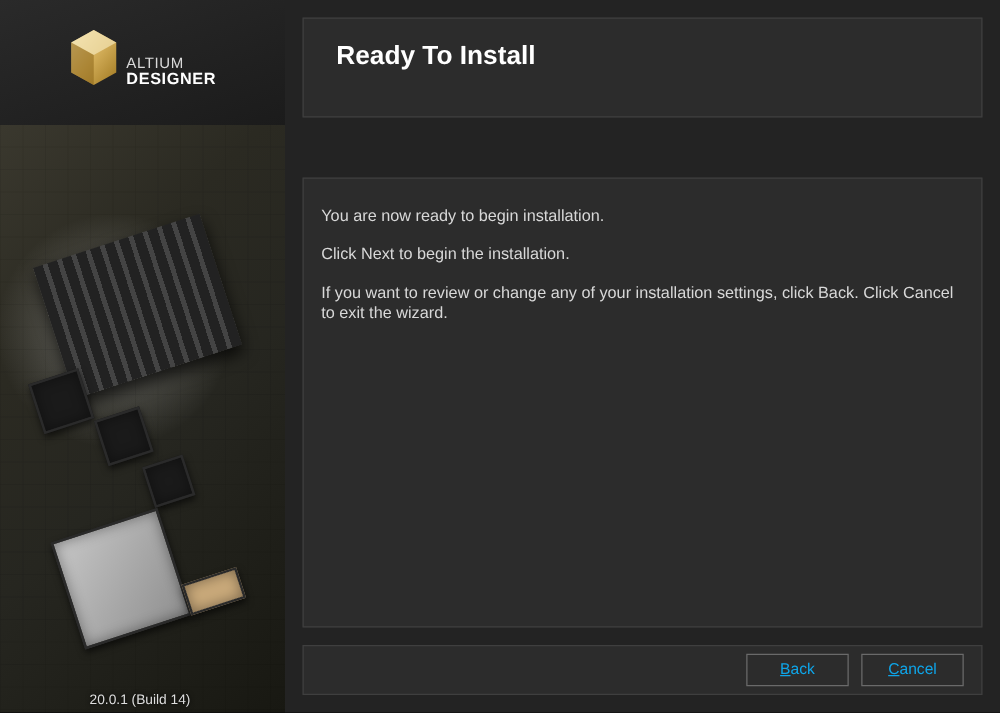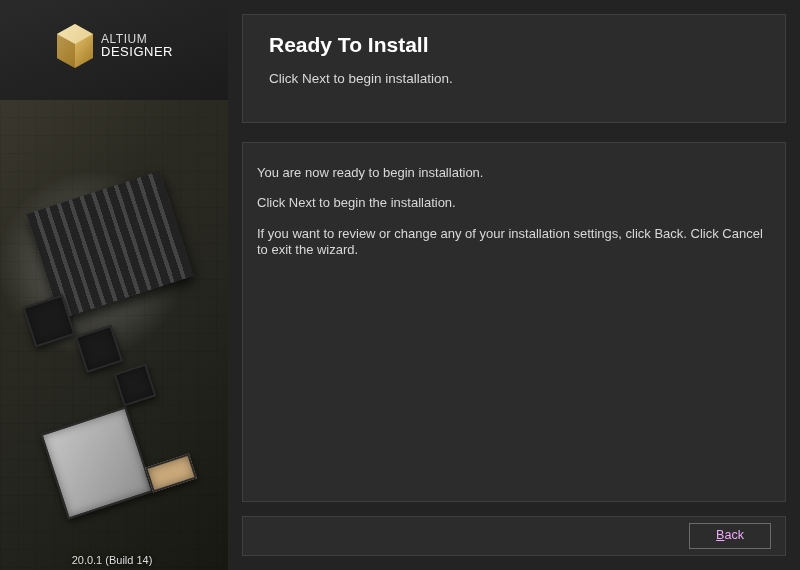--- a/index.html
+++ b/index.html
@@ -16,33 +16,33 @@
     position: absolute;
     left: 0; top: 0;
     width: 228px; height: 570px;
     background: linear-gradient(160deg, #2a2a2a 0, #1a1a1a 30%, #0d0d0d 50%, #101010 100%);
     overflow: hidden;
   }
   .logo-area {
     position: absolute;
     top: 22px; left: 0; width: 228px;
     display: flex;
-    align-items: center;
+    align-items: flex-end;
     justify-content: center;
     gap: 6px;
   }
   .hex-logo {
     width: 40px; height: 48px;
   }
   .brand-text {
     line-height: 1.05;
     letter-spacing: 0.5px;
   }
   .brand-top { font-size: 12px; font-weight: 400; color: #d9d9d9; }
-  .brand-bot { font-size: 13px; font-weight: 400; color: #ffffff; }
+  .brand-bot { font-size: 13px; font-weight: 700; color: #ffffff; }
 
   .pcb-bg {
     position: absolute;
     top: 100px; left: 0;
     width: 228px; height: 470px;
     background:
       radial-gradient(circle at 40% 35%, rgba(240,240,240,0.35), rgba(0,0,0,0) 28%),
       linear-gradient(135deg, #3a382e 0, #2b2a22 30%, #262620 55%, #181812 100%);
     filter: blur(0.3px);
   }
@@ -94,21 +94,21 @@
   }
 
   .panel {
     box-sizing: border-box;
     border: 1px solid #3f3f3f;
     background: #2c2c2c;
   }
   .header-panel {
     position: absolute;
     top: 14px; left: 14px; width: 544px;
-    padding: 18px 26px 36px 26px;
+    padding: 18px 26px 22px 26px;
   }
   .header-title {
     font-size: 21px;
     font-weight: 700;
     color: #ffffff;
     margin-bottom: 14px;
   }
   .header-sub {
     font-size: 13.5px;
     color: #d8d8d8;
@@ -138,21 +138,21 @@
   }
 
   .btn {
     width: 80px;
     height: 24px;
     line-height: 22px;
     text-align: center;
     font-size: 12.5px;
     border: 1px solid #6a6a6a;
     background: #2c2c2c;
-    color: #f0abfc;
+    color: #0ea5e9;
     cursor: pointer;
     user-select: none;
   }
   .btn .ul { text-decoration: underline; }
   .btn-primary {
     border: 1px solid #9a9a9a;
     background: #383838;
     box-shadow: 0 0 0 1px #555 inset, 0 0 3px rgba(120,120,120,0.5);
   }
 </style>
@@ -188,26 +188,26 @@
     <div class="pcb-chip chip-tan"></div>
   </div>
 
   <div class="version-badge">20.0.1 (Build 14)</div>
 </div>
 
 <div class="main">
 
   <div class="panel header-panel">
     <div class="header-title">Ready To Install</div>
-    <div class="header-sub">Click Next to begin installation.</div>
   </div>
 
   <div class="panel body-panel">
     <p>You are now ready to begin installation.</p>
     <p>Click Next to begin the installation.</p>
     <p>If you want to review or change any of your installation settings, click Back. Click Cancel to exit the wizard.</p>
   </div>
 
   <div class="panel footer-panel">
     <div class="btn"><span class="ul">B</span><span>ack</span></div>
+    <div class="btn"><span class="ul">C</span><span>ancel</span></div>
   </div>
 
 </div>
 
 </body></html>

